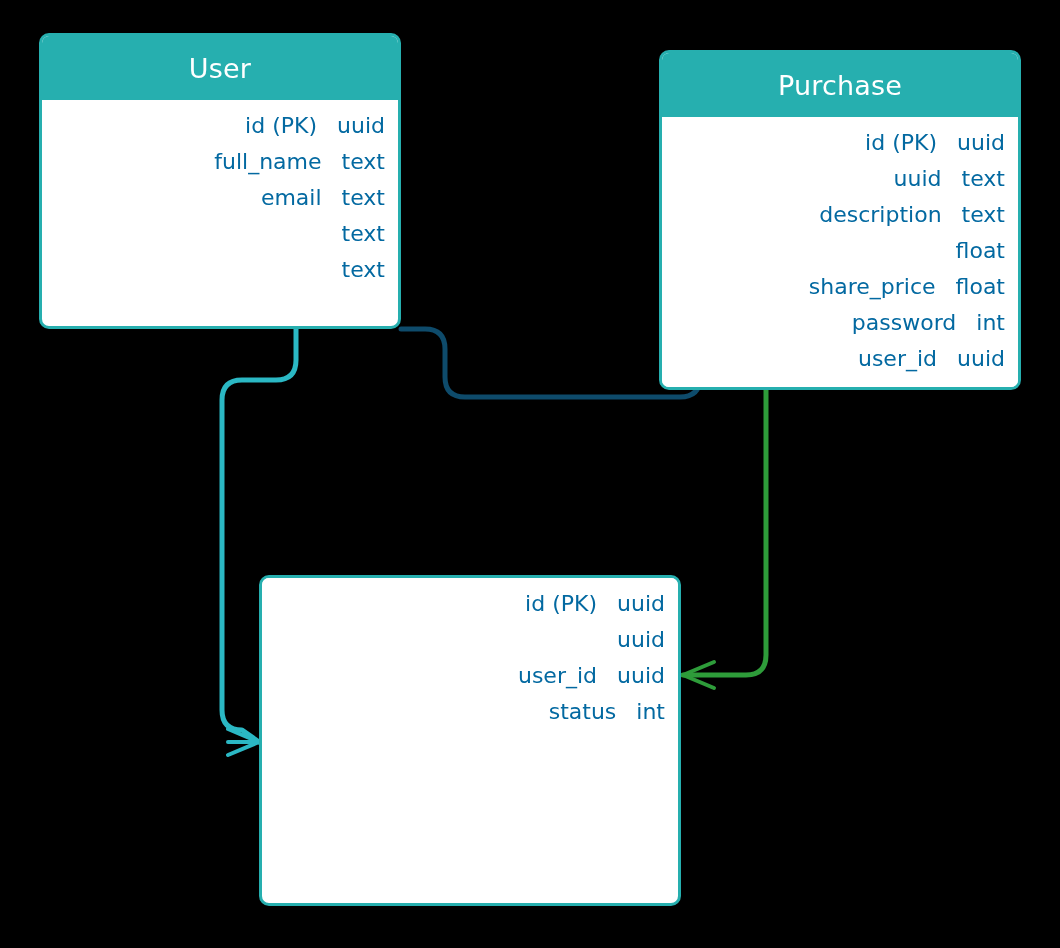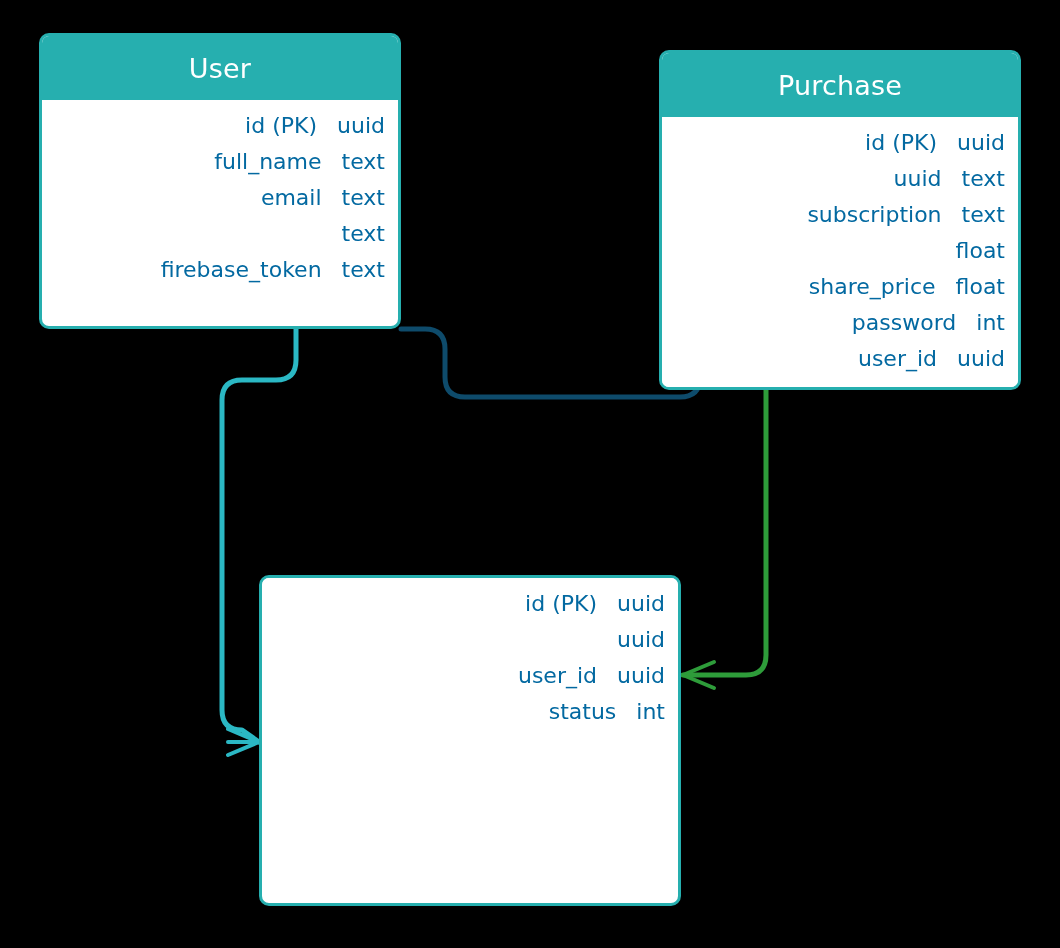--- a/index.html
+++ b/index.html
@@ -118,39 +118,38 @@
         <span class="field-type">text</span>
       </div>
       <div class="field-row">
         <span class="field-name">email</span>
         <span class="field-type">text</span>
       </div>
       <div class="field-row">
         <span class="field-type">text</span>
       </div>
       <div class="field-row">
-        <span class="field-name">firebase_token</span>
         <span class="field-type">text</span>
       </div>
     </div>
   </div>
 
   <div class="entity" style="left:659px; top:50px; width:362px; height:340px;">
     <div class="entity-header" style="height:64px;">Purchase</div>
     <div class="entity-body">
       <div class="field-row">
         <span class="field-name">id (PK)</span>
         <span class="field-type">uuid</span>
       </div>
       <div class="field-row">
         <span class="field-name">uuid</span>
         <span class="field-type">text</span>
       </div>
       <div class="field-row">
-        <span class="field-name">subscription</span>
+        <span class="field-name">description</span>
         <span class="field-type">text</span>
       </div>
       <div class="field-row">
         <span class="field-type">float</span>
       </div>
       <div class="field-row">
         <span class="field-name">share_price</span>
         <span class="field-type">float</span>
       </div>
       <div class="field-row">

